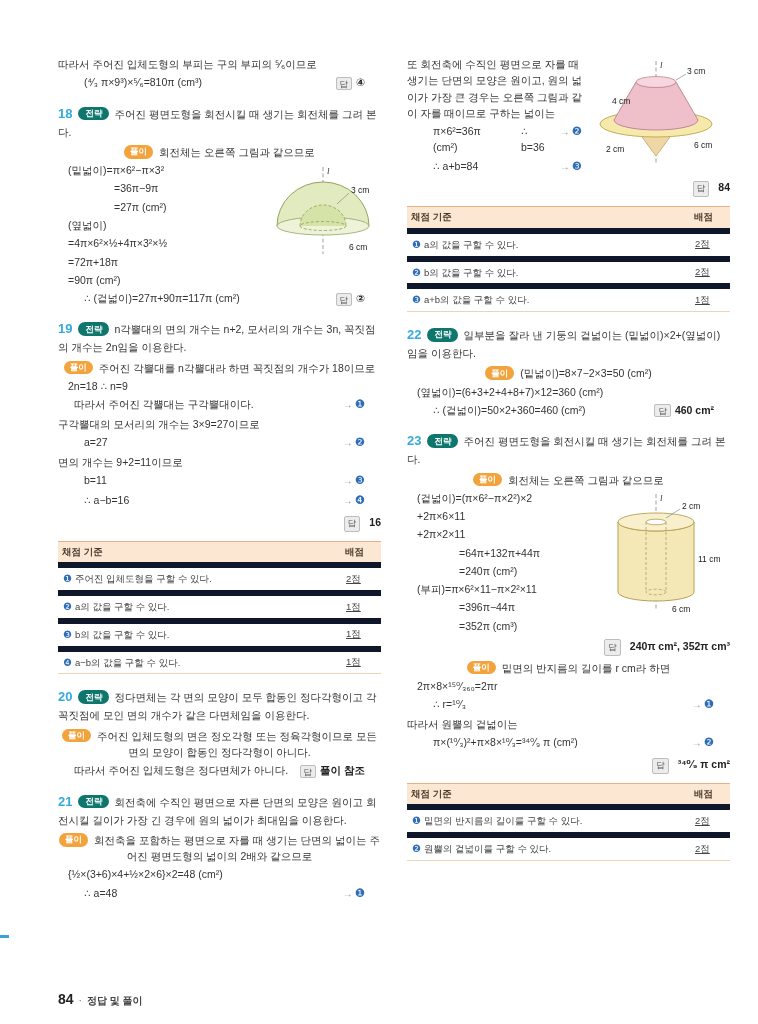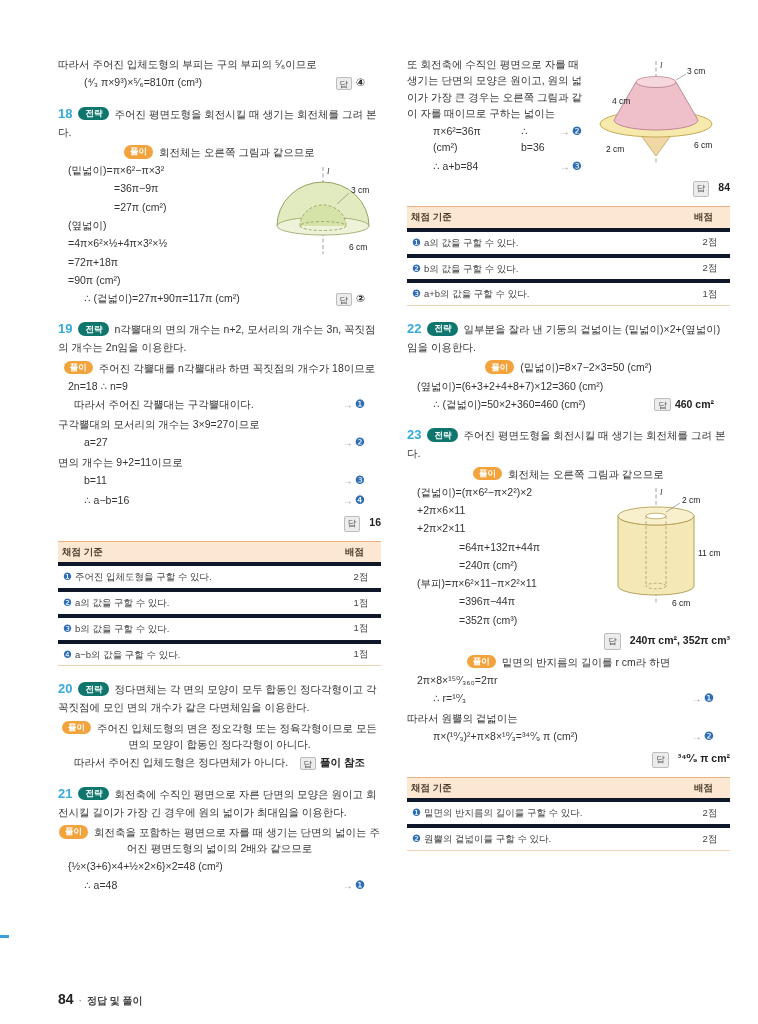--- a/index.html
+++ b/index.html
@@ -50,22 +50,22 @@
     font-size:8.5px; padding:0.5px 3px; border-radius:2px; margin-right:4px;
   }
   .ansval { font-weight:bold; color:#222; }
 
   
   .grading { width:100%; border-collapse:collapse; margin:9px 0 3px; font-size:9.5px;
     border-top:1.5px solid #e8b184; border-bottom:1px solid #eed3b4; }
   .grading th { background:#fbe7d2; color:#4a3a2a; font-weight:bold; text-align:left;
     padding:3px 4px; border-bottom:1px solid #eed3b4; }
   .grading th.ptsh { width:40px; }
-  .grading td { padding:3px 5px; border-top:4px solid #0f172a; color:#444; }
-  .grading td.pts { text-align:center; }
+  .grading td { padding:3px 5px; border-top:6px solid #0f172a; color:#444; }
+  .grading td.pts { text-align:left;text-decoration:underline; }
   .grading .mnum { font-size:10px; margin:0 3px 0 0; }
 
   
   .dia { float:right; margin:2px 0 4px 8px; }
   .axis { stroke:#888; stroke-width:0.8; stroke-dasharray:4 2.5; }
   .axislbl { font-family:"Liberation Serif","DejaVu Serif",serif; font-style:italic; font-size:9px; fill:#333; }
   .dlbl { font-size:8.5px; fill:#222; }
   .leader { stroke:#777; stroke-width:0.6; }
   .hemi-outer { fill:#e2ebc0; stroke:#93a360; stroke-width:1; }
   .hemi-base { fill:#edf2d9; stroke:#93a360; stroke-width:0.8; }

